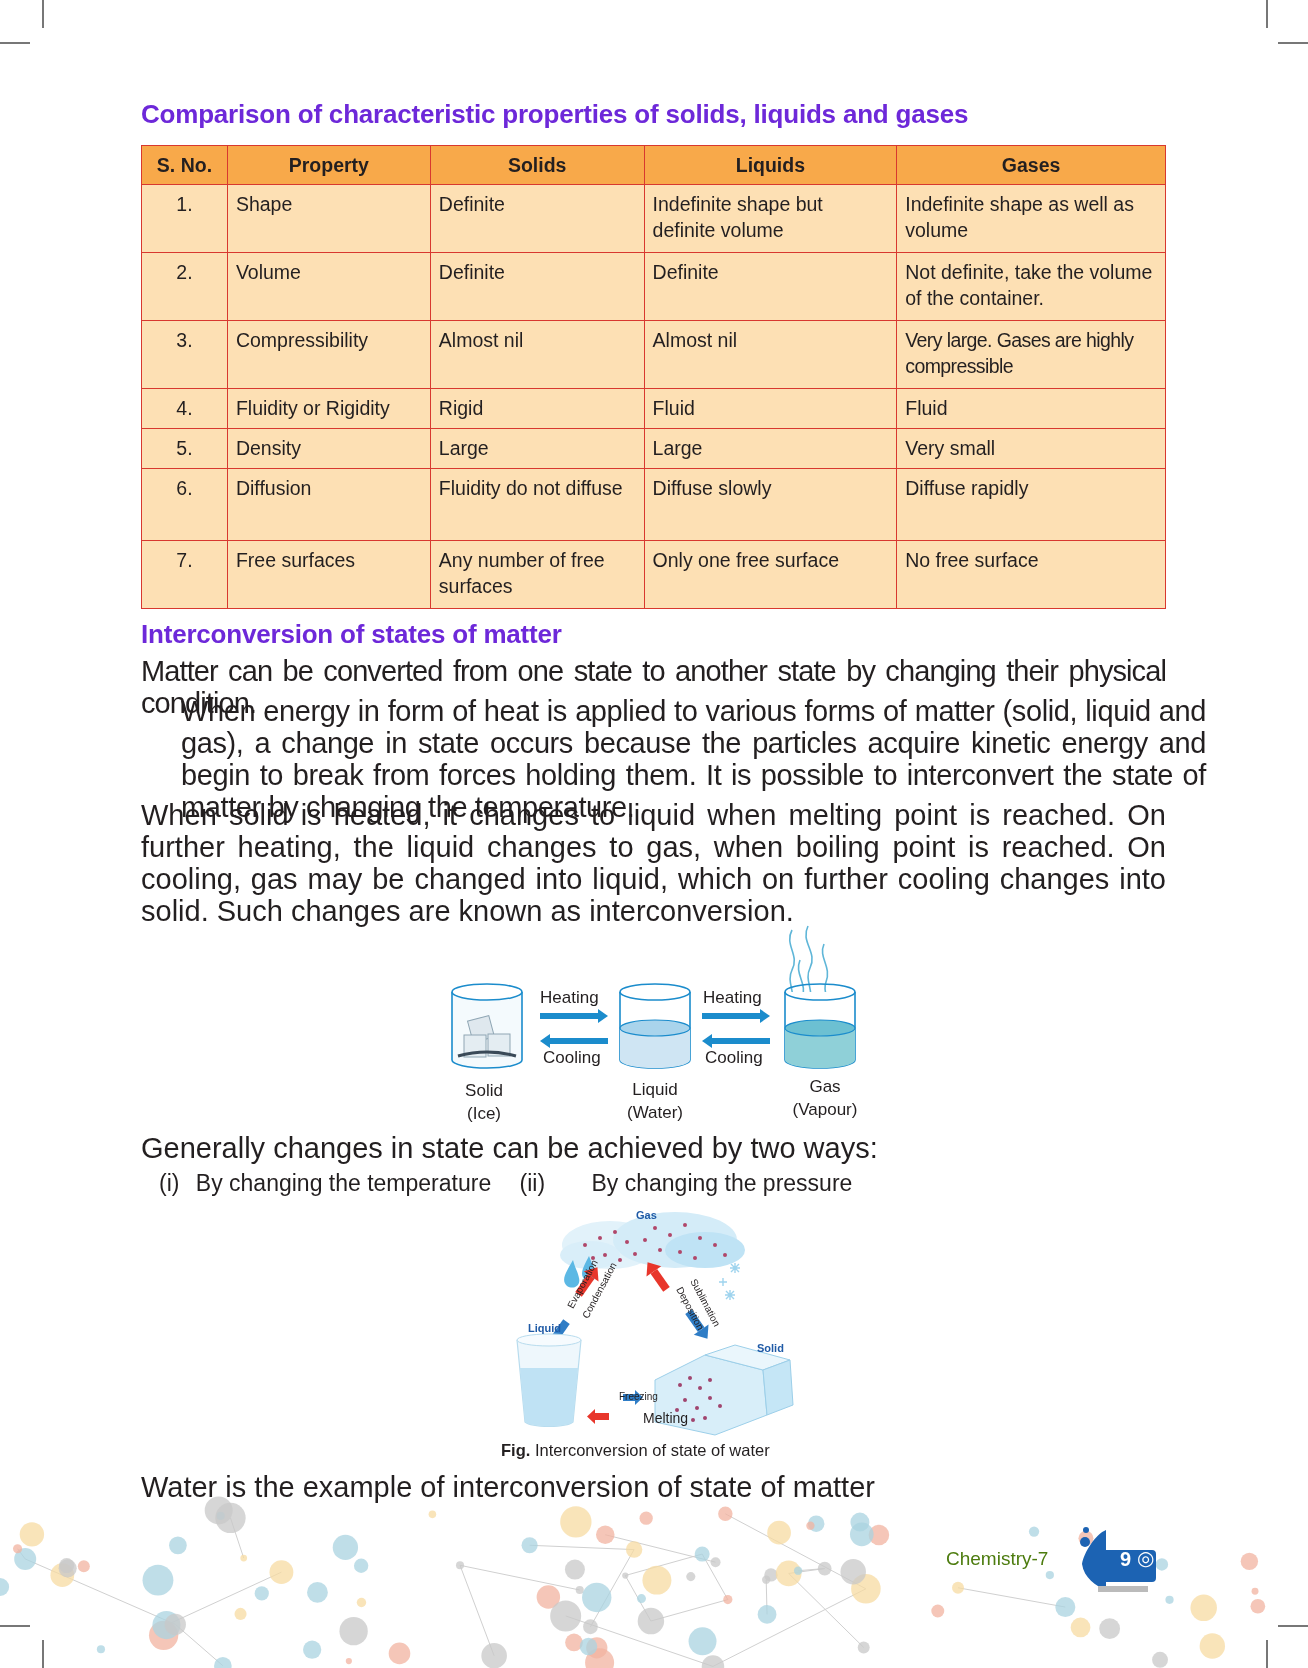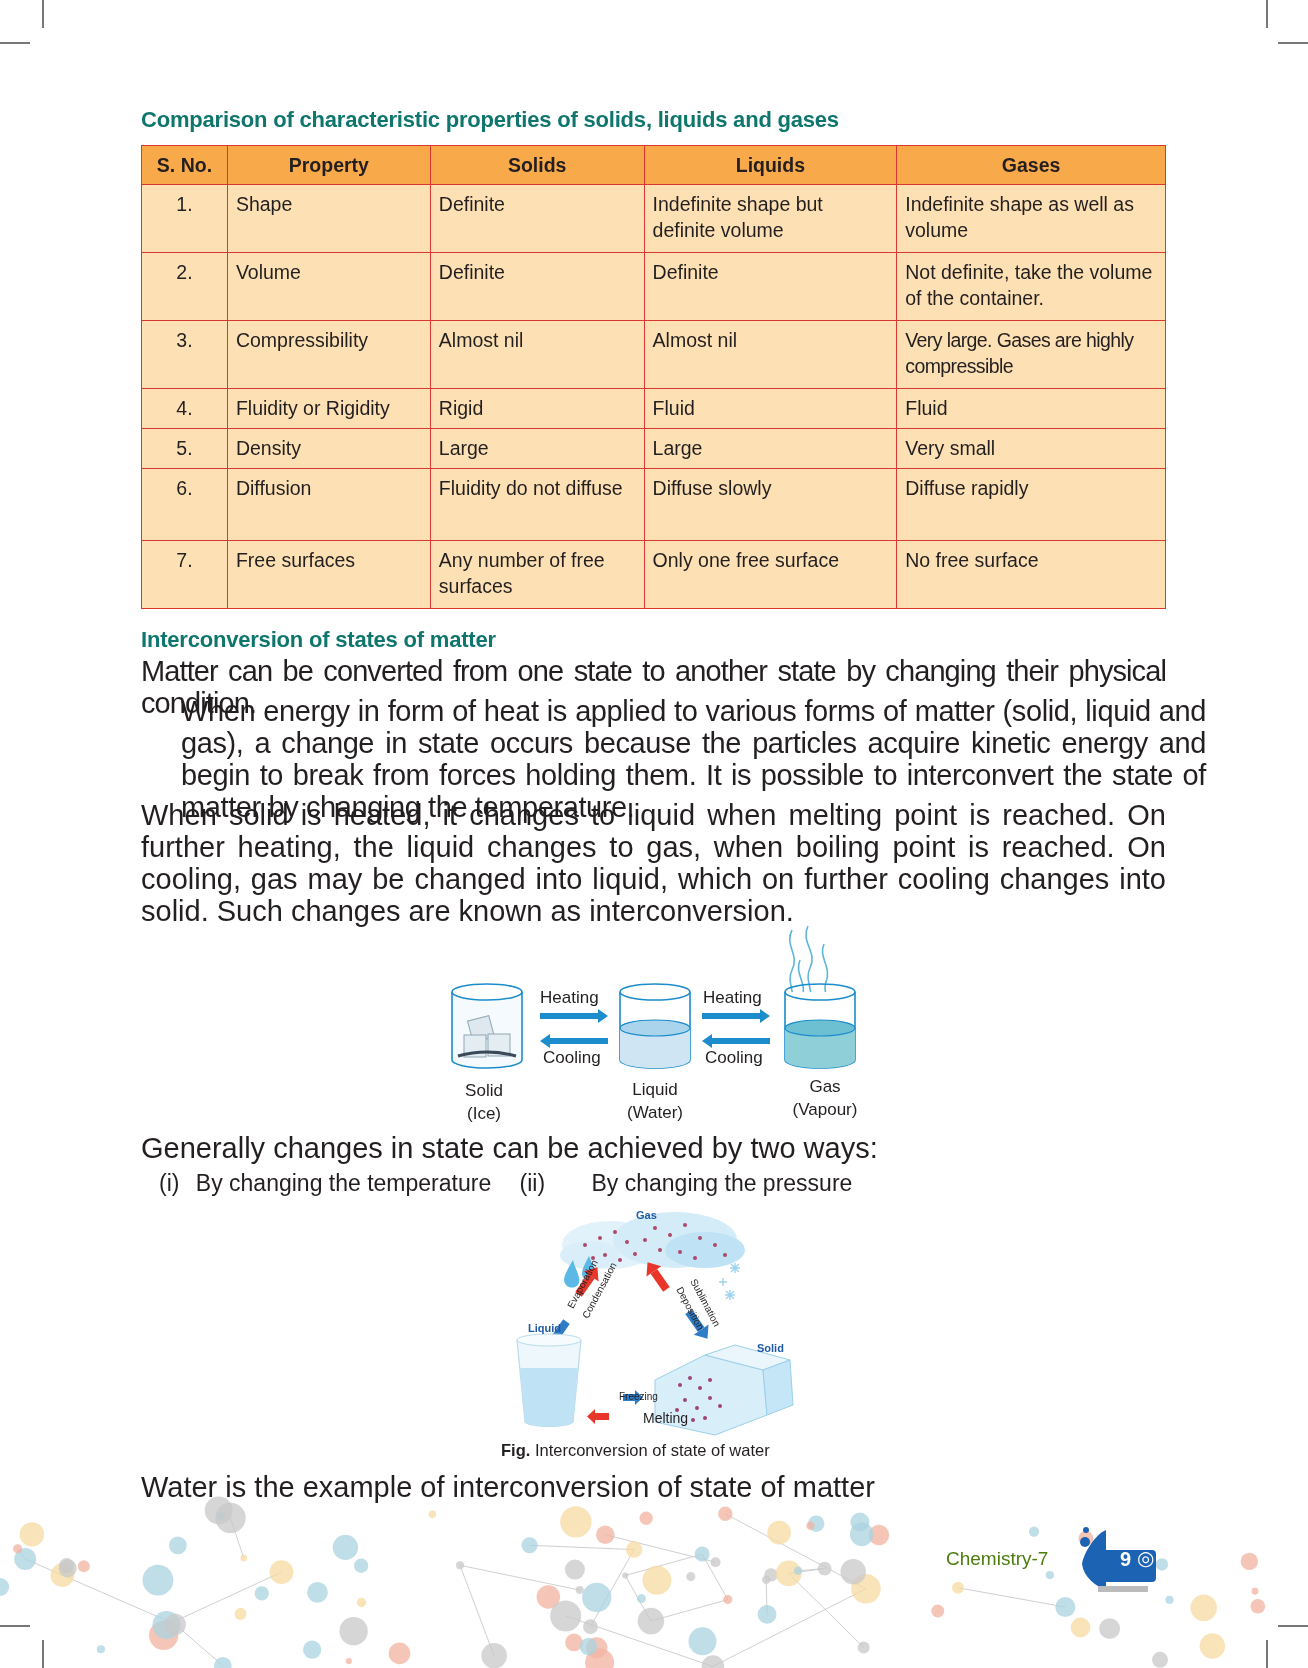--- a/index.html
+++ b/index.html
@@ -1,19 +1,19 @@
 <!DOCTYPE html>
 <html><head>
 <meta charset="utf-8">
 <style>
   html, body { margin:0; padding:0; }
   body { width:1308px; height:1668px; position:relative; background:#ffffff; overflow:hidden;
          font-family:"Liberation Sans", "DejaVu Sans", sans-serif; color:#231f20; }
   .crop { position:absolute; background:#777; }
-  .heading { position:absolute; color:#0f766e; font-weight:bold; font-size:22px; letter-spacing:-0.2px;margin-top:8px; }
+  .heading { position:absolute; color:#6d28d9; font-weight:bold; font-size:26px; letter-spacing:-0.2px; }
   table.cmp { position:absolute; left:141px; top:145px; width:1025px; border-collapse:collapse;
               font-size:19.5px;padding-left:36px; }
   table.cmp th, table.cmp td { border:1.5px solid #d8382f; vertical-align:top; text-align:left;
               padding:6px 8px 5px 8px; line-height:26px; }
   table.cmp th { background:#f8a94a; font-weight:bold; text-align:center; height:26px; padding:6px 6px; }
   table.cmp td { background:#fde0b4; }
   table.cmp td.sno { text-align:center; }
   .para { position:absolute; left:141px; width:1025px; font-size:29px; line-height:32px; text-align:justify; }
   .para.tight { letter-spacing:-0.4px; }
   .dlabel { position:absolute; font-size:17px; text-align:center; color:#231f20; line-height:23px; }

